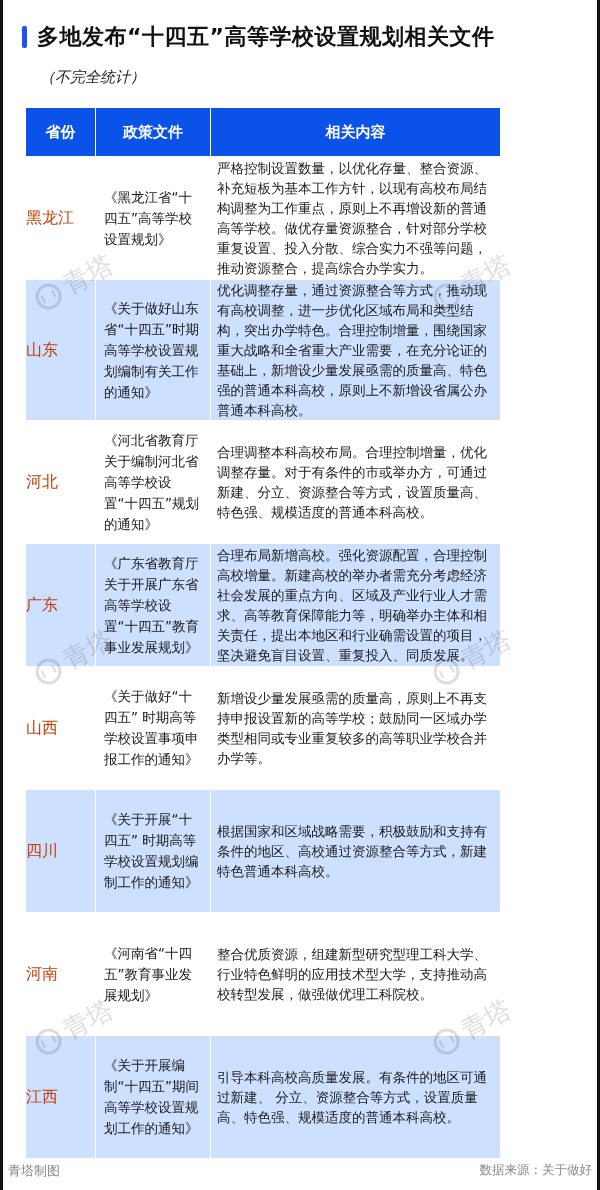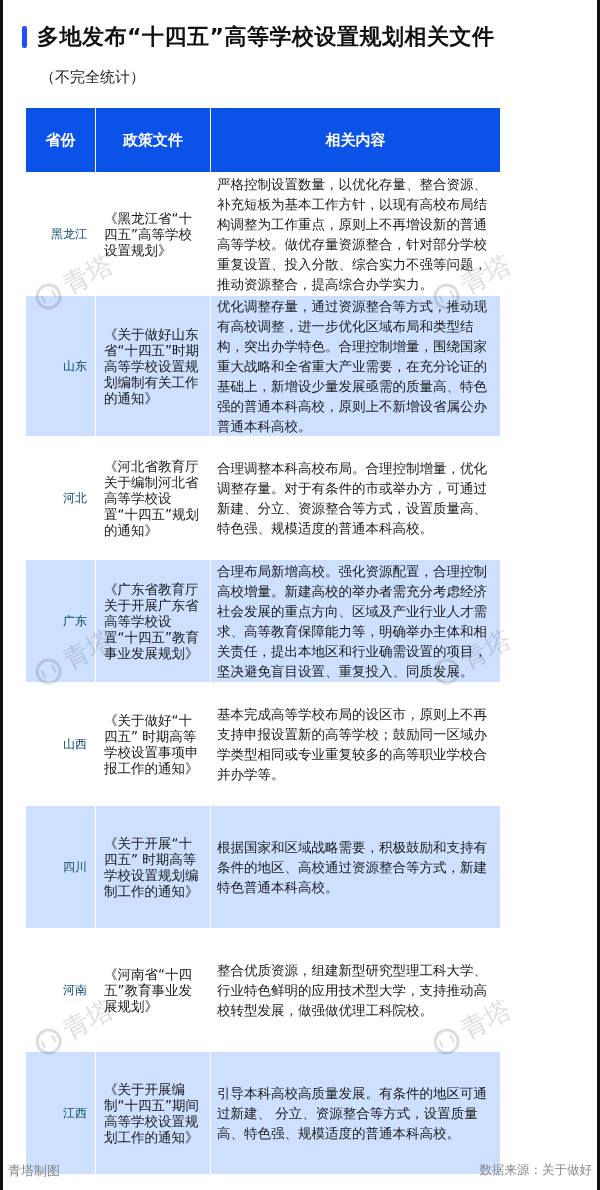--- a/index.html
+++ b/index.html
@@ -22,49 +22,49 @@
       position: absolute; left: 22px; top: 22px; height: 30px;
       display: flex; align-items: center; text-align: right;
     }
     .title-bar {
       width: 5px; height: 22px; background: #1f4fff; border-radius: 2px; margin-right: 10px;
     }
     .title-text {
       font-size: 22px; font-weight: bold; color: #111; letter-spacing: 0.5px;
     }
     .subtitle {
-      position: absolute; left: 40px; top: 68px; font-size: 15px; color: #222;
+      position: absolute; left: 40px; top: 68px; font-size: 15px; color: #222; font-style: italic;
     }
 
     .table {
       position: absolute; left: 25px; top: 107px; width: 476px;
       border-collapse: collapse;
       table-layout: fixed;
     }
     .table th, .table td {
       border: 1.5px solid #ffffff;
-      padding: 8px;
+      padding: 0;
       vertical-align: middle;
     }
     .table thead th {
       background: #0a52e8; color: #ffffff; font-size: 15px; font-weight: bold;
       height: 48px; text-align: center;
     }
     .col-prov { width: 70px; }
     .col-doc { width: 115px; }
     .col-content { width: auto; }
 
     .table tbody tr { height: 123px; }
     .table tbody tr.alt td { background: #cde0ff; }
     .table tbody tr td { background: transparent; }
     .prov {
-      text-align: right; font-size: 12px; color: #0c4a6e;
+      text-align: left; font-size: 16px; color: #c2410c;
     }
     .doc {
-      font-size: 13.5px; line-height: 16px; padding: 0 6px 0 8px !important;
+      font-size: 13.5px; line-height: 21px; padding: 0 6px 0 8px !important;
       color: #1a1a1a;
     }
     .content {
       font-size: 13.5px; line-height: 20px; padding: 0 8px 0 6px !important;
       color: #1a1a1a;
     }
 
     .footer-left {
       position: absolute; left: 8px; top: 1162px; font-size: 13px; color: #888;
     }
@@ -128,21 +128,21 @@
       <td class="content">合理调整本科高校布局。合理控制增量，优化调整存量。对于有条件的市或举办方，可通过新建、分立、资源整合等方式，设置质量高、特色强、规模适度的普通本科高校。</td>
     </tr>
     <tr class="alt">
       <td class="prov">广东</td>
       <td class="doc">《广东省教育厅关于开展广东省高等学校设置“十四五”教育事业发展规划》</td>
       <td class="content">合理布局新增高校。强化资源配置，合理控制高校增量。新建高校的举办者需充分考虑经济社会发展的重点方向、区域及产业行业人才需求、高等教育保障能力等，明确举办主体和相关责任，提出本地区和行业确需设置的项目，坚决避免盲目设置、重复投入、同质发展。</td>
     </tr>
     <tr>
       <td class="prov">山西</td>
       <td class="doc">《关于做好“十四五” 时期高等学校设置事项申报工作的通知》</td>
-      <td class="content">基本完成高等学校布局的设区市，原则上不再支持申报设置新的高等学校；鼓励同一区域办学类型相同或专业重复较多的高等职业学校合并办学等。</td>
+      <td class="content">新增设少量发展亟需的质量高，原则上不再支持申报设置新的高等学校；鼓励同一区域办学类型相同或专业重复较多的高等职业学校合并办学等。</td>
     </tr>
     <tr class="alt">
       <td class="prov">四川</td>
       <td class="doc">《关于开展“十四五” 时期高等学校设置规划编制工作的通知》</td>
       <td class="content">根据国家和区域战略需要，积极鼓励和支持有条件的地区、高校通过资源整合等方式，新建特色普通本科高校。</td>
     </tr>
     <tr>
       <td class="prov">河南</td>
       <td class="doc">《河南省“十四五”教育事业发展规划》</td>
       <td class="content">整合优质资源，组建新型研究型理工科大学、 行业特色鲜明的应用技术型大学，支持推动高校转型发展，做强做优理工科院校。</td>

